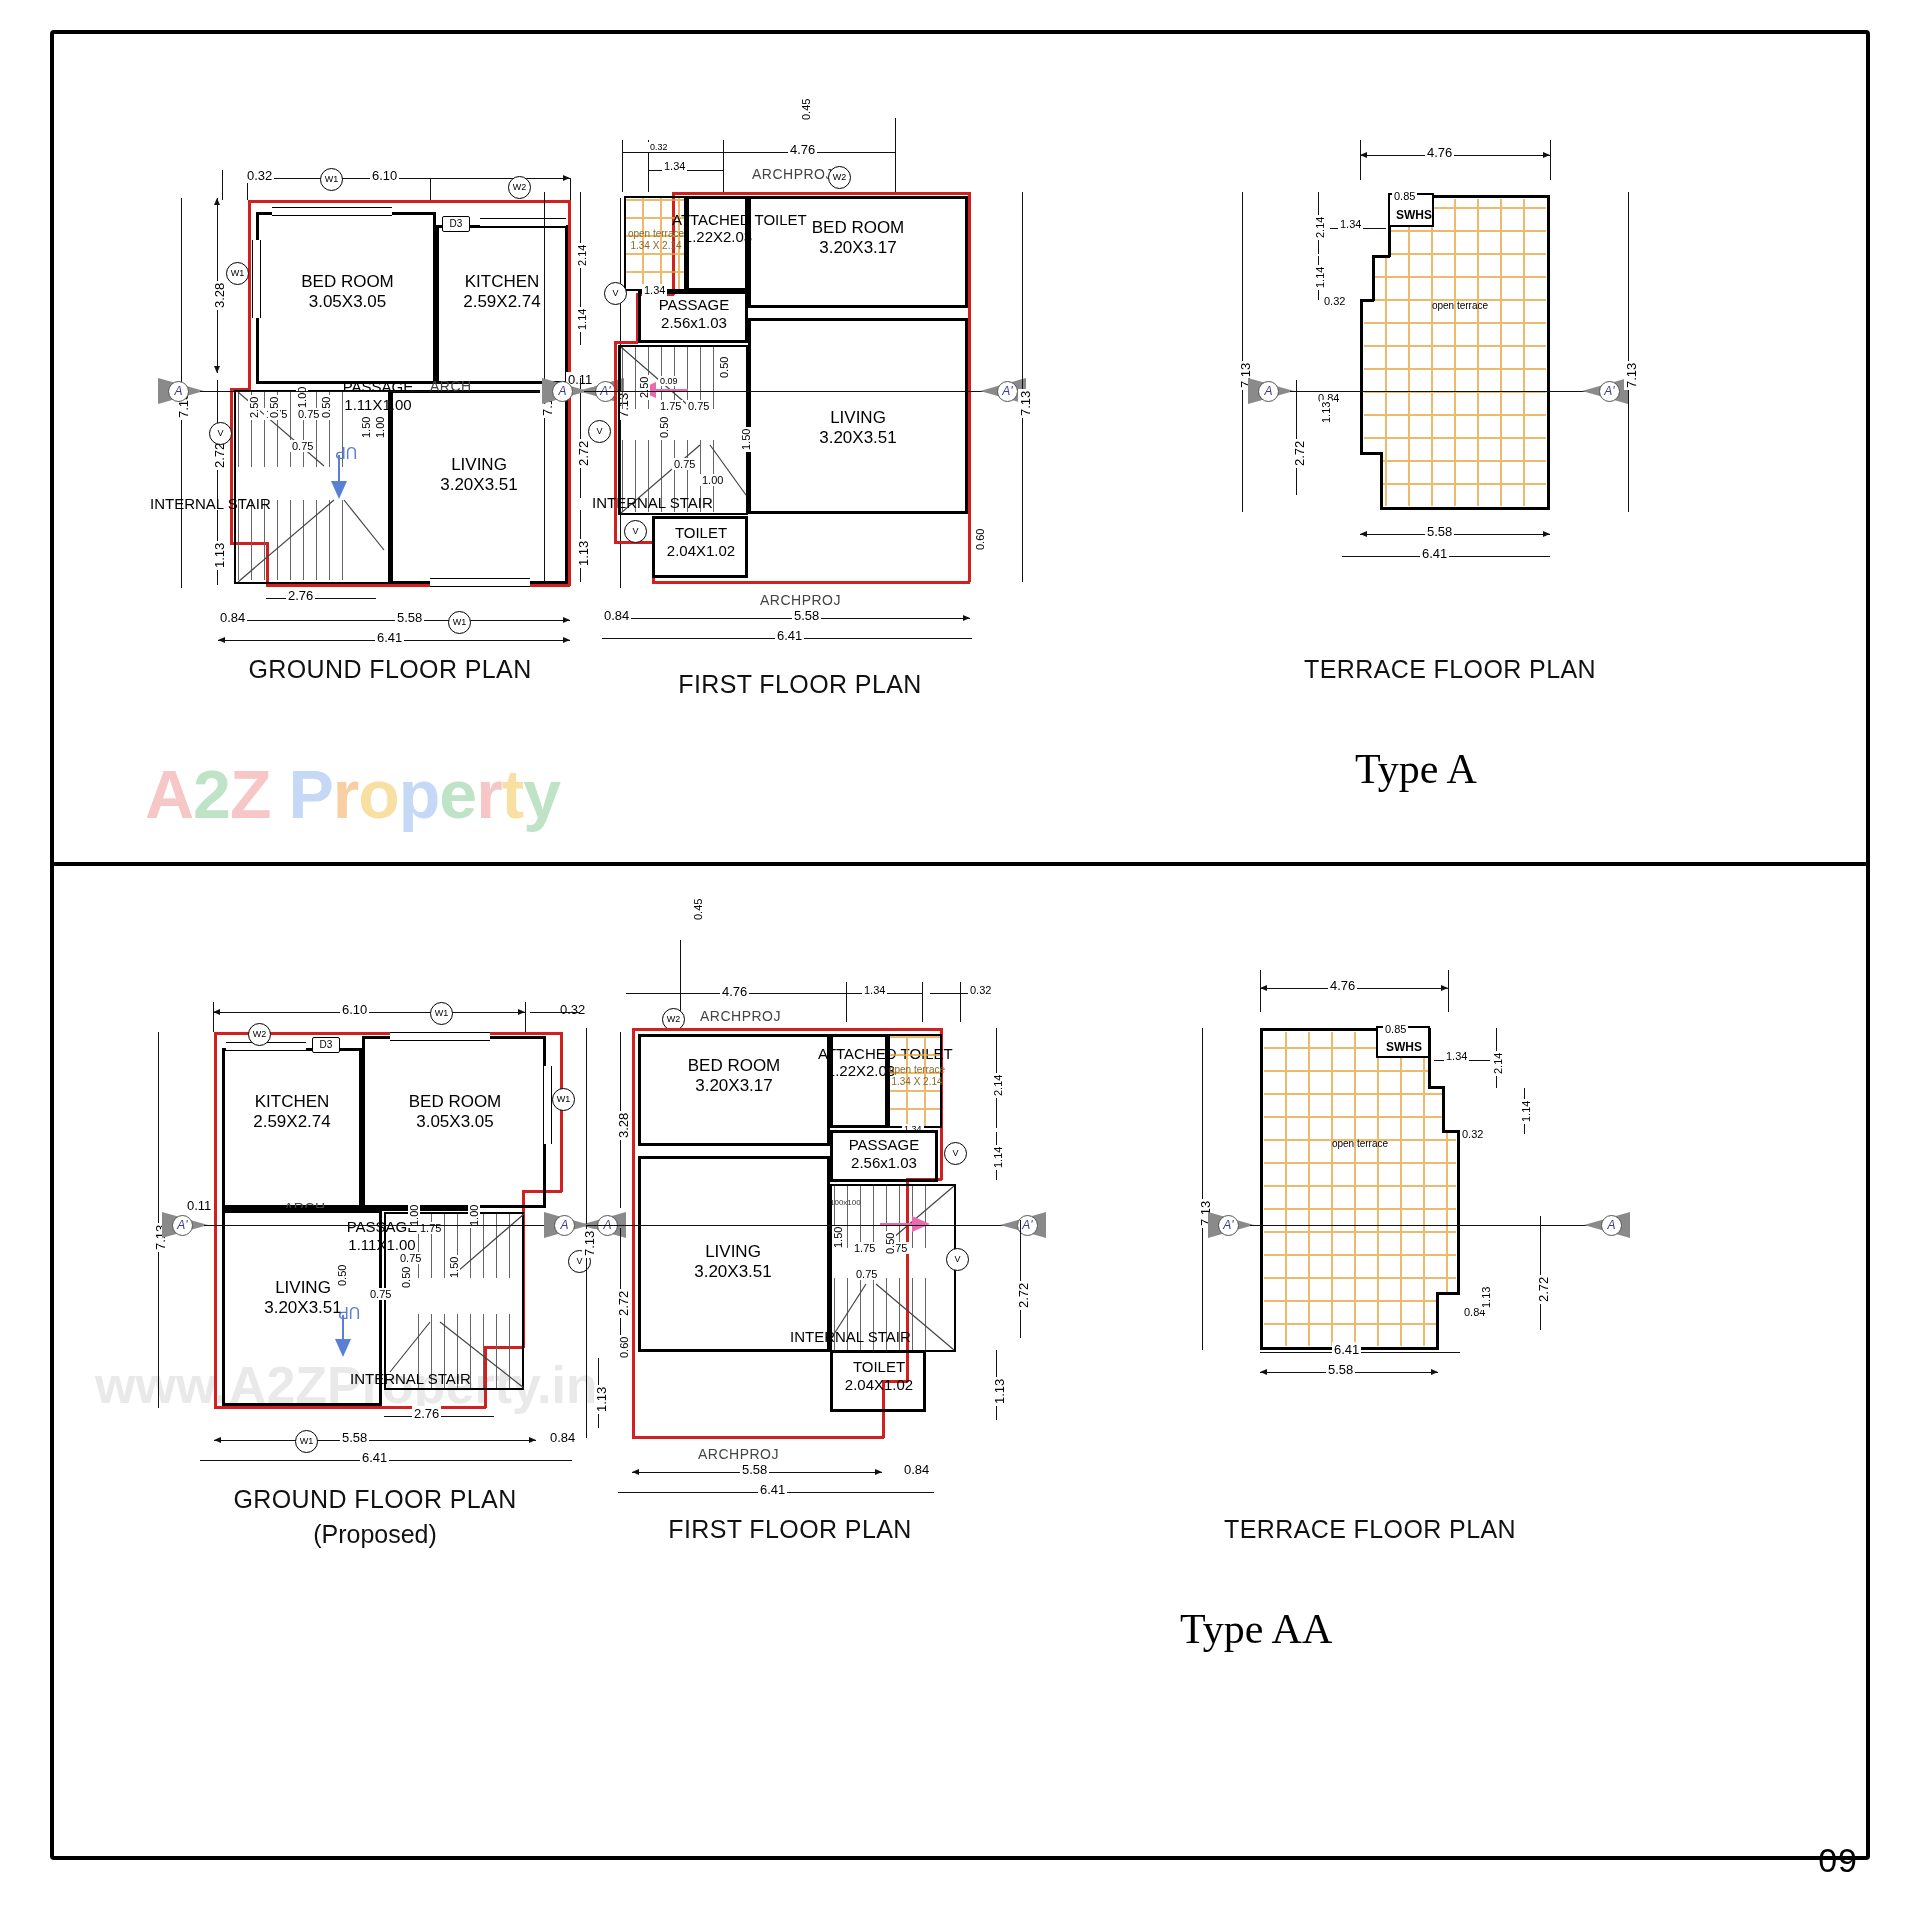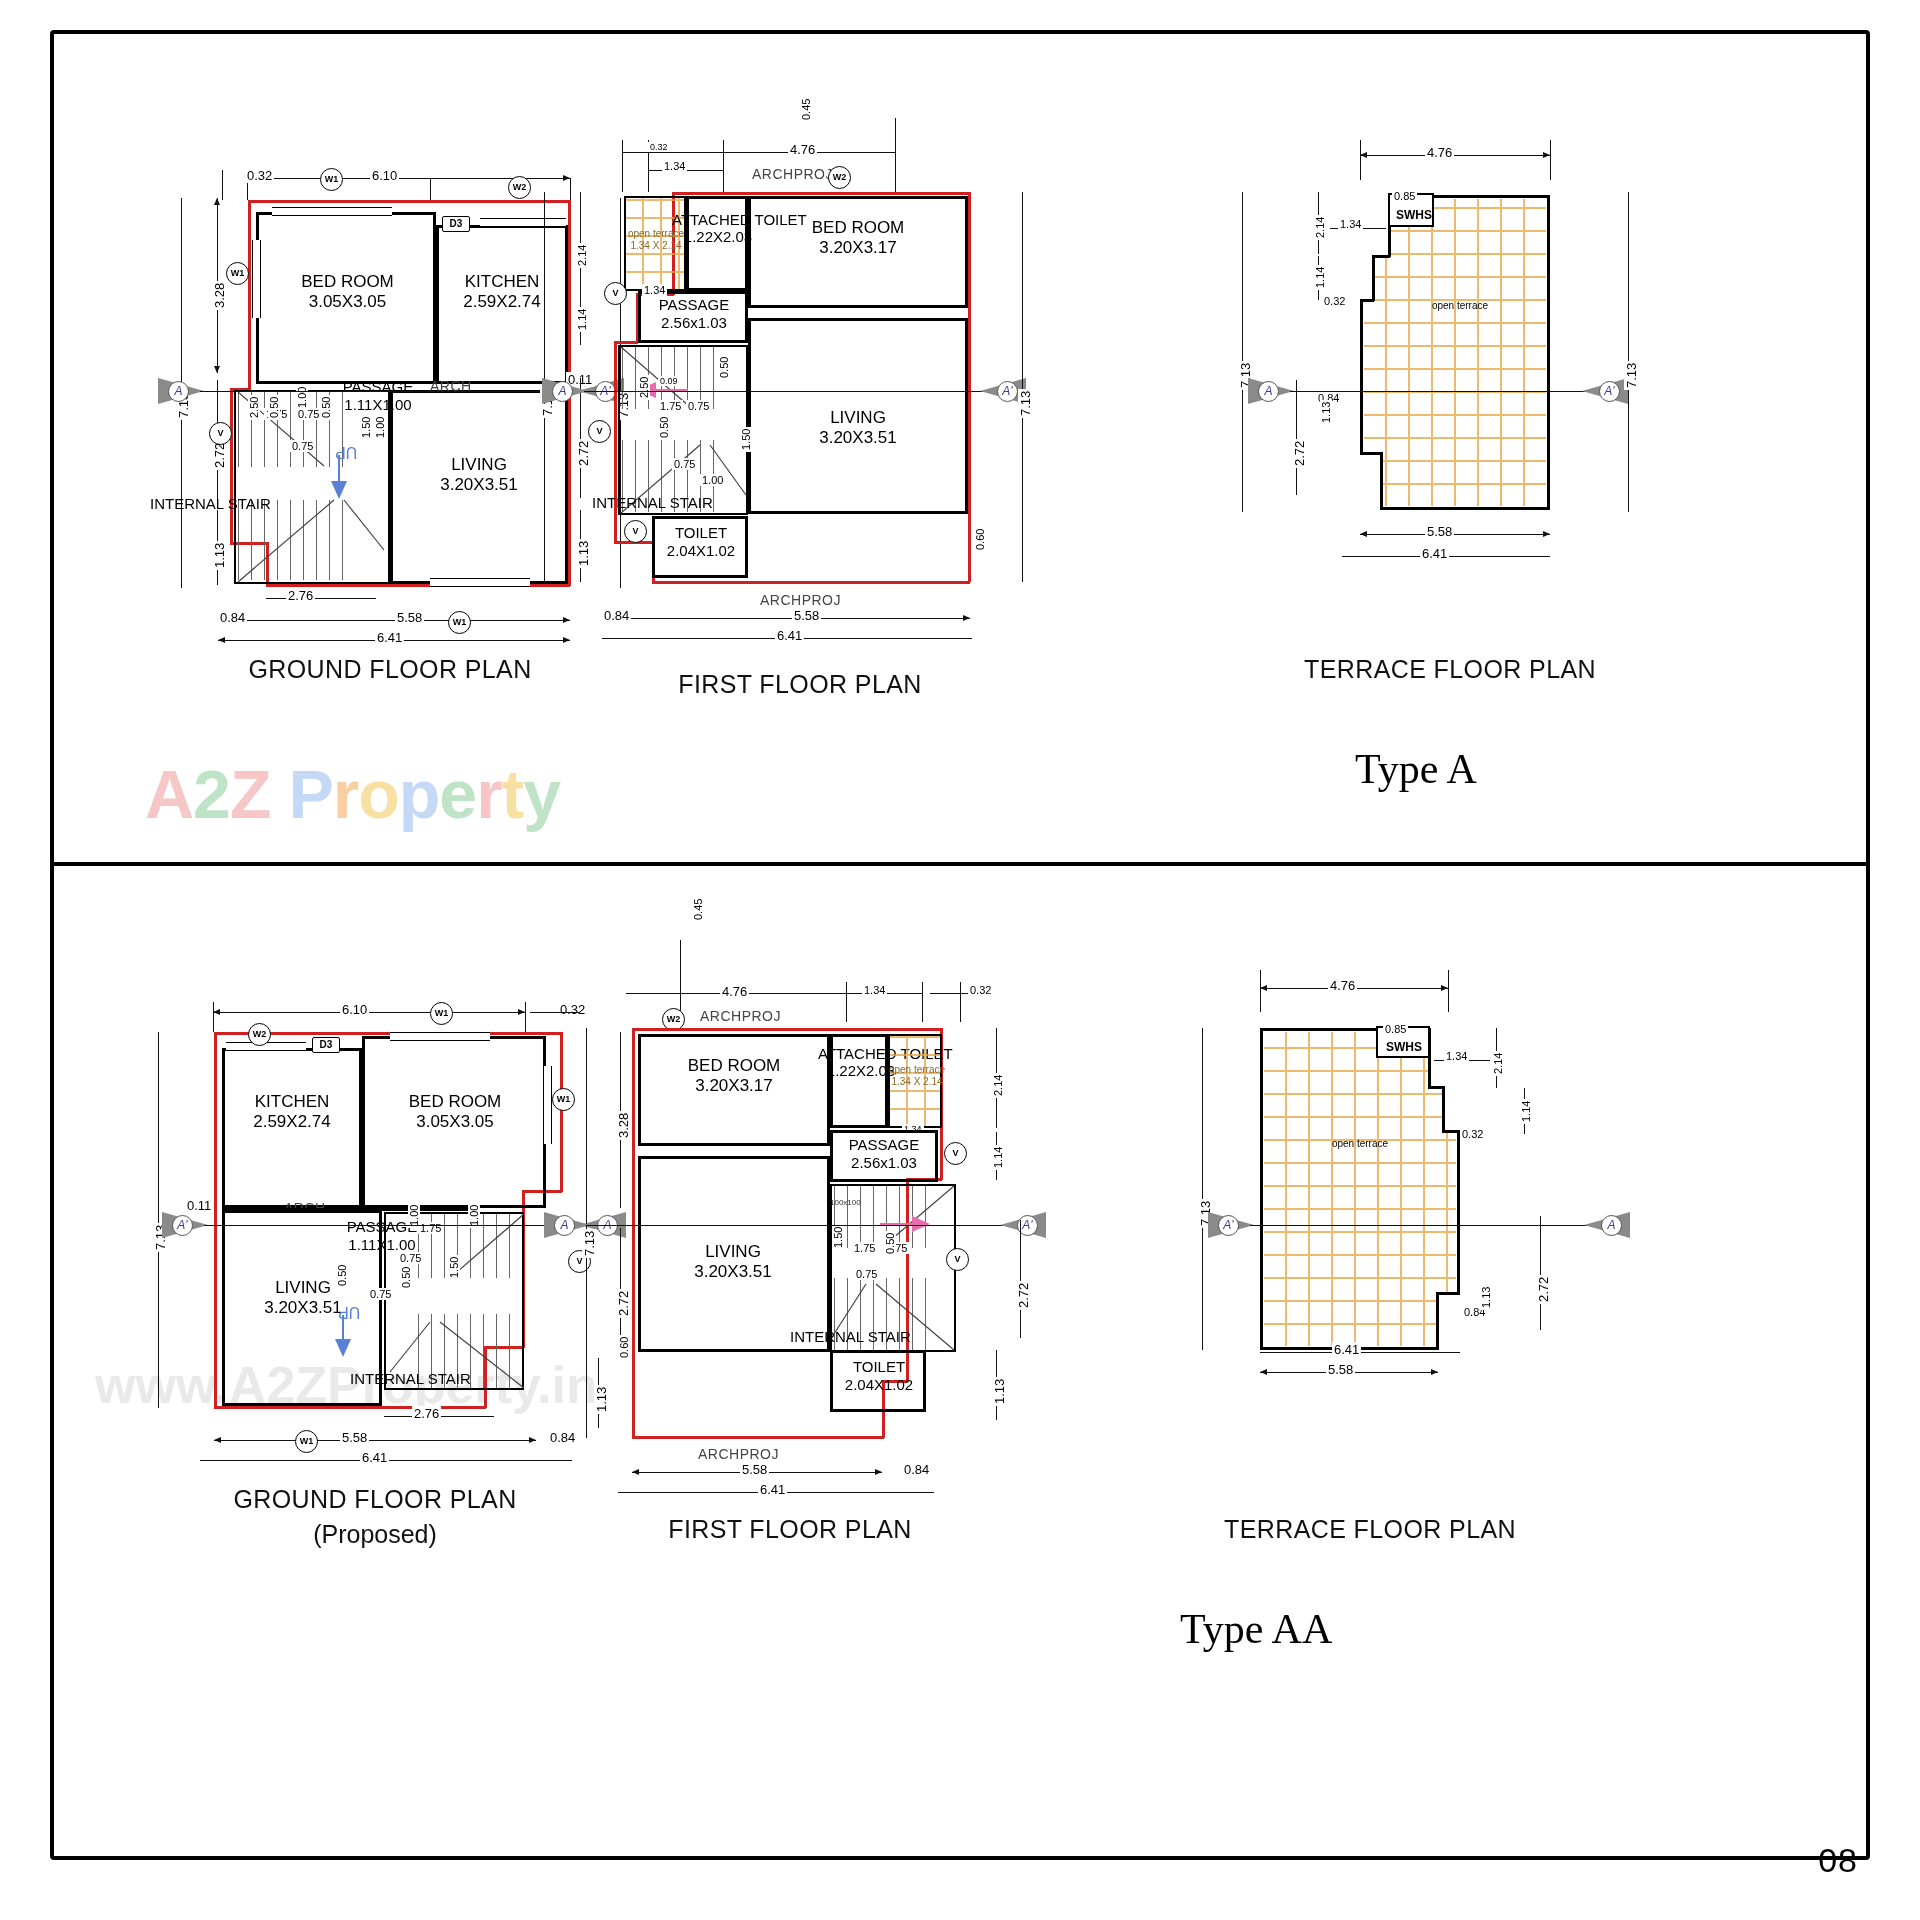--- a/index.html
+++ b/index.html
@@ -65,21 +65,21 @@
   .arrw.d{border-left:3px solid transparent;border-right:3px solid transparent;border-top:7px solid #111;}
 
   
   .sec-mark{position:absolute;width:46px;height:26px;}
   .sec-mark .tri{position:absolute;left:0;top:0;width:0;height:0;border-left:46px solid #8a8a8a;border-top:13px solid transparent;border-bottom:13px solid transparent;}
   .sec-mark.rev .tri{border-left:none;border-right:46px solid #8a8a8a;}
   .sec-mark .circ{position:absolute;left:10px;top:3px;width:19px;height:19px;border-radius:50%;background:#fff;border:1px solid #555;color:#3b3b8f;font-size:12px;font-style:italic;text-align:center;line-height:19px;}
   .sec-mark.rev .circ{left:17px;}
 
   
-  .tag{position:absolute;width:21px;height:21px;border-radius:50%;border:1.4px solid #000;background:#fff;font-size:9px;text-align:center;line-height:20px;color:#000;font-weight:bold;}
+  .tag{position:absolute;width:21px;height:21px;border-radius:50%;border:1.4px solid #000;background:#fff;font-size:9px;text-align:center;line-height:20px;color:#000;}
   .tag.rect{border-radius:2px;width:26px;height:14px;line-height:13px;font-size:10px;}
 
   
   .stair-lines-v{position:absolute;
      background-image:repeating-linear-gradient(90deg,#666 0 1px, transparent 1px 13px);}
   .diag{position:absolute;overflow:visible;}
 
   .arrow-up{position:absolute;color:#5a7fd6;font-size:16px;}
   .arrow-pink{position:absolute;}
 
@@ -101,21 +101,21 @@
 <div class="sheet">
 
   <div class="outer-border"></div>
   <div class="mid-divider"></div>
 
   <div class="wm-logo" style="left:145px;top:755px;">
     <span style="color:#f7c6c6">A</span><span style="color:#bfe3c6">2</span><span style="color:#f7c6c6">Z</span><span>&nbsp;</span><span style="color:#c5d8f5">P</span><span style="color:#f8cfa3">r</span><span style="color:#f8e0a3">o</span><span style="color:#c5d8f5">p</span><span style="color:#bfe3c6">e</span><span style="color:#f7c6c6">r</span><span style="color:#f8e0a3">t</span><span style="color:#bfe3c6">y</span>
   </div>
   <div class="wm-url" style="left:95px;top:1355px;">www.A2ZProperty.in</div>
 
-  <div class="page-num">08</div>
+  <div class="page-num">09</div>
 
   <div class="type-label" style="left:1355px;top:745px;">Type A</div>
 
   <div class="plan" style="left:0;top:0;width:640px;height:700px;">
 
     <div class="ext-line-v" style="left:222px;top:170px;height:30px;"></div>
     <div class="ext-line-v" style="left:247px;top:170px;height:30px;"></div>
     <div class="ext-line-v" style="left:430px;top:178px;height:22px;"></div>
     <div class="ext-line-v" style="left:570px;top:178px;height:22px;"></div>
 

